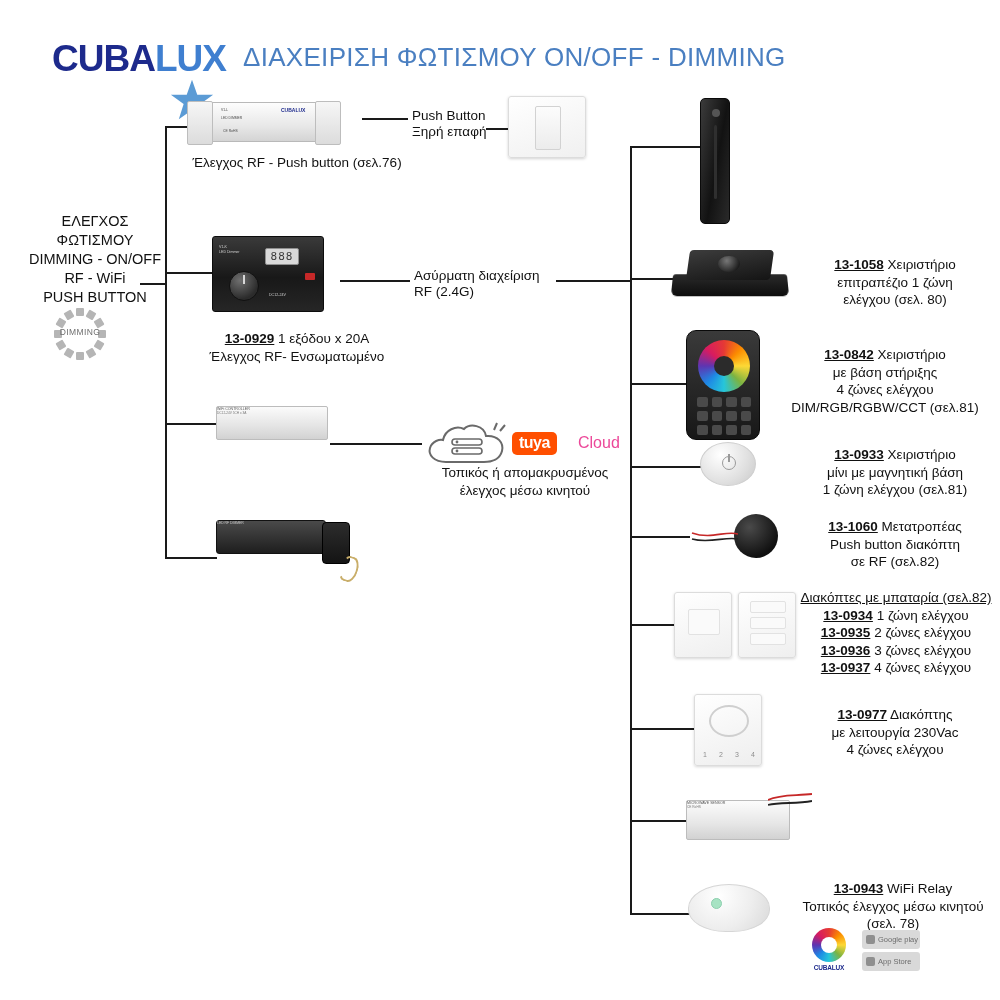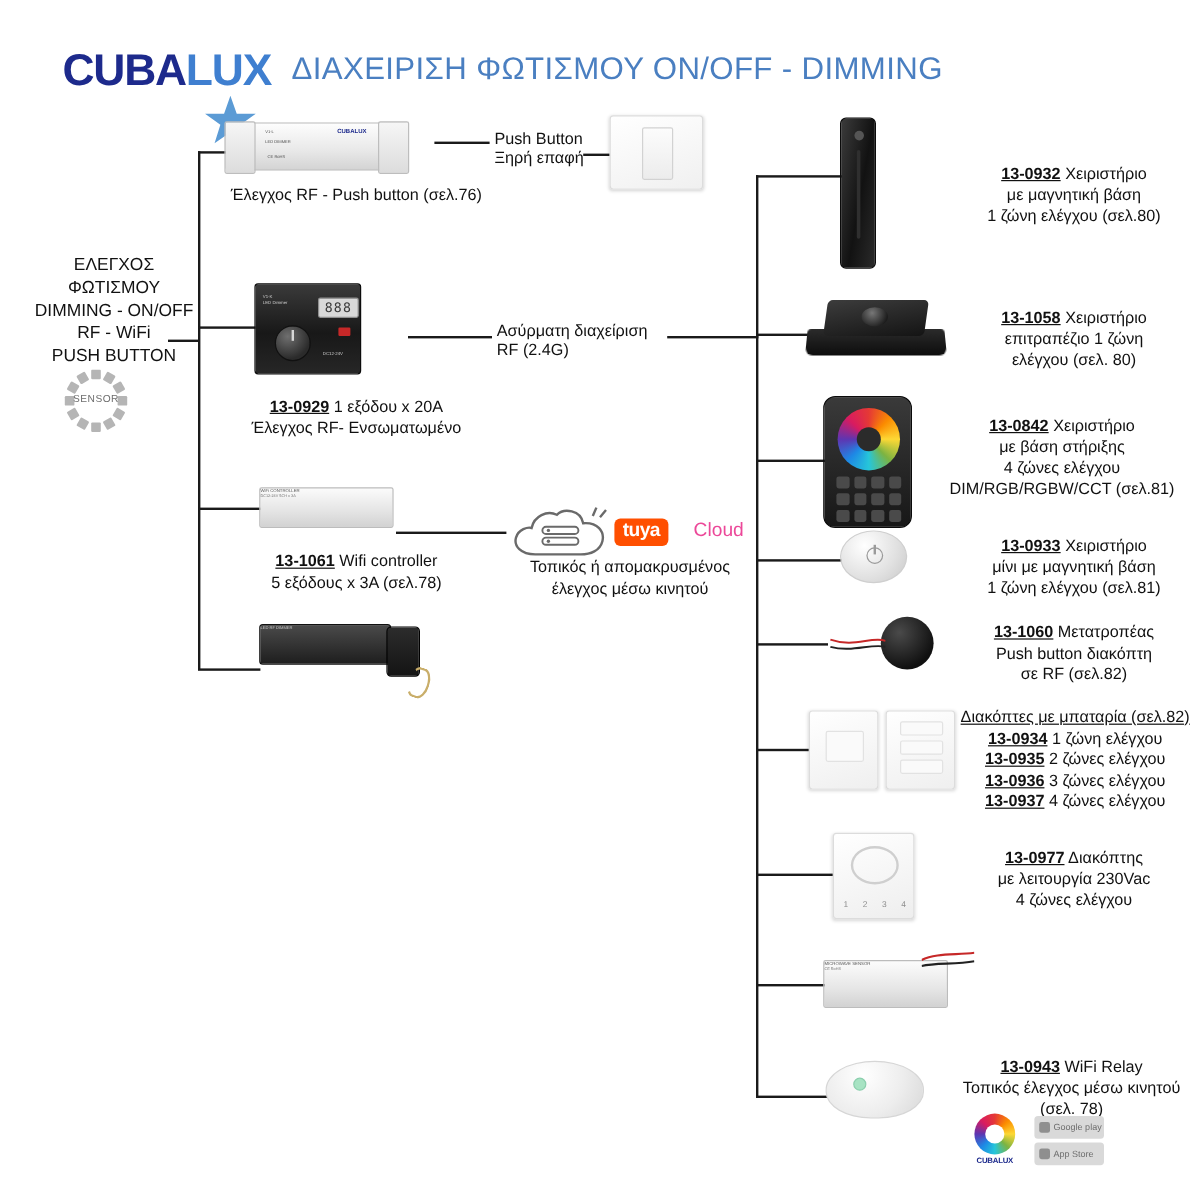--- a/index.html
+++ b/index.html
@@ -45,21 +45,21 @@
 
   
   .ctrl0930 { left: 188px; top: 102px; width: 152px; height: 40px;
     background: linear-gradient(180deg,#fdfdfd,#e8e8e8 60%,#d4d4d4);
     border: 1px solid #b9b9b9; border-radius: 2px; }
   .ctrl0930 .end { position:absolute; top:-2px; width:26px; height:44px;
     background: linear-gradient(180deg,#f6f6f6,#dcdcdc); border:1px solid #bdbdbd; border-radius:2px; }
   .ctrl0930 .micro { position:absolute; font-size:3.4px; color:#4a4a4a; line-height:4.4px; }
 
   
-  .ctrl0929 { left: 212px; top: 236px; width: 89px; height: 76px;
+  .ctrl0929 { left: 212px; top: 236px; width: 112px; height: 76px;
     background: linear-gradient(180deg,#3a3a3a,#181818 55%,#262626);
     border-radius: 3px; border:1px solid #0c0c0c; }
   .disp { position:absolute; left:52px; top:11px; width:34px; height:17px;
     background:#d9d9d9; border:1px solid #8f8f8f; border-radius:2px;
     color:#3a3a3a; font-family:"DejaVu Sans Mono", monospace; font-size:11px;
     text-align:center; line-height:16px; letter-spacing:1px; }
   .knob { position:absolute; left:16px; top:34px; width:30px; height:30px; border-radius:50%;
     background: radial-gradient(circle at 35% 30%, #6f6f6f, #2b2b2b 70%); border:1px solid #111; }
   .knob::after { content:""; position:absolute; left:13px; top:3px; width:2px; height:9px; background:#d7d7d7; }
   .redbtn { position:absolute; right:8px; top:36px; width:10px; height:7px; background:#c62828; border-radius:1px; }
@@ -189,21 +189,21 @@
         <rect x="28" y="0" width="8" height="8" rx="1" transform="rotate(120 32 26)"></rect>
         <rect x="28" y="0" width="8" height="8" rx="1" transform="rotate(150 32 26)"></rect>
         <rect x="28" y="0" width="8" height="8" rx="1" transform="rotate(180 32 26)"></rect>
         <rect x="28" y="0" width="8" height="8" rx="1" transform="rotate(210 32 26)"></rect>
         <rect x="28" y="0" width="8" height="8" rx="1" transform="rotate(240 32 26)"></rect>
         <rect x="28" y="0" width="8" height="8" rx="1" transform="rotate(270 32 26)"></rect>
         <rect x="28" y="0" width="8" height="8" rx="1" transform="rotate(300 32 26)"></rect>
         <rect x="28" y="0" width="8" height="8" rx="1" transform="rotate(330 32 26)"></rect>
       </g>
     </svg>
-    <div class="dial-text">SENSOR</div>
+    <div class="dial-text">DIMMING</div>
   </div>
 
   <div class="ln lnh abs" style="left:140px; top:283px; width:26px;"></div>
   <div class="ln lnv abs" style="left:165px; top:126px; height:432px;"></div>
   <div class="ln lnh abs" style="left:165px; top:126px; width:24px;"></div>
   <div class="ln lnh abs" style="left:165px; top:272px; width:48px;"></div>
   <div class="ln lnh abs" style="left:165px; top:423px; width:52px;"></div>
   <div class="ln lnh abs" style="left:165px; top:557px; width:52px;"></div>
 
   <div class="ctrl0930 dev">
@@ -226,24 +226,20 @@
     <div class="tinytext" style="left:56px; top:56px;">DC12-24V</div>
   </div>
   <div class="abs tblk" style="left:162px; top:330px; width:270px;">
     <div><span class="code">13-0929</span><span> 1 εξόδου x 20A</span></div>
     <div>Έλεγχος RF- Ενσωματωμένο</div>
   </div>
 
   <div class="ctrl1061 dev">
     <div class="micro" style="left:26px; top:6px; font-size:3.6px; color:#555;">WiFi CONTROLLER</div>
     <div class="micro" style="left:26px; top:14px; font-size:3.2px; color:#777;">DC12-24V  5CH x 3A</div>
-  </div>
-  <div class="abs tblk" style="left:172px; top:459px; width:250px;">
-    <div><span class="code">13-1061</span><span> Wifi controller</span></div>
-    <div>5 εξόδους x 3A (σελ.78)</div>
   </div>
 
   <div class="ctrl0264 dev">
     <div class="micro" style="left:18px; top:5px; font-size:3.4px; color:#cfcfcf;">LED RF DIMMER</div>
   </div>
   <div class="remote0264 dev"></div>
   <div class="keyring"></div>
 
   <div class="ln lnh abs" style="left:362px; top:118px; width:46px;"></div>
   <div class="ln lnh abs" style="left:486px; top:128px; width:22px;"></div>
@@ -288,25 +284,20 @@
   <div class="ln lnh abs" style="left:630px; top:536px; width:60px;"></div>
   <div class="ln lnh abs" style="left:630px; top:624px; width:44px;"></div>
   <div class="ln lnh abs" style="left:630px; top:728px; width:64px;"></div>
   <div class="ln lnh abs" style="left:630px; top:820px; width:58px;"></div>
   <div class="ln lnh abs" style="left:630px; top:913px; width:62px;"></div>
 
   <div class="dev0932 dev">
     <div class="dot"></div>
     <div class="slider"></div>
   </div>
-  <div class="abs tblk" style="left:792px; top:136px; width:206px;">
-    <div><span class="code">13-0932</span><span> Χειριστήριο</span></div>
-    <div>με μαγνητική βάση</div>
-    <div>1 ζώνη ελέγχου (σελ.80)</div>
-  </div>
 
   <div class="dev1058 dev">
     <div class="base"></div>
     <div class="top"></div>
     <div class="knob2"></div>
   </div>
   <div class="abs tblk" style="left:792px; top:256px; width:206px;">
     <div><span class="code">13-1058</span><span> Χειριστήριο</span></div>
     <div>επιτραπέζιο 1 ζώνη</div>
     <div>ελέγχου (σελ. 80)</div>

